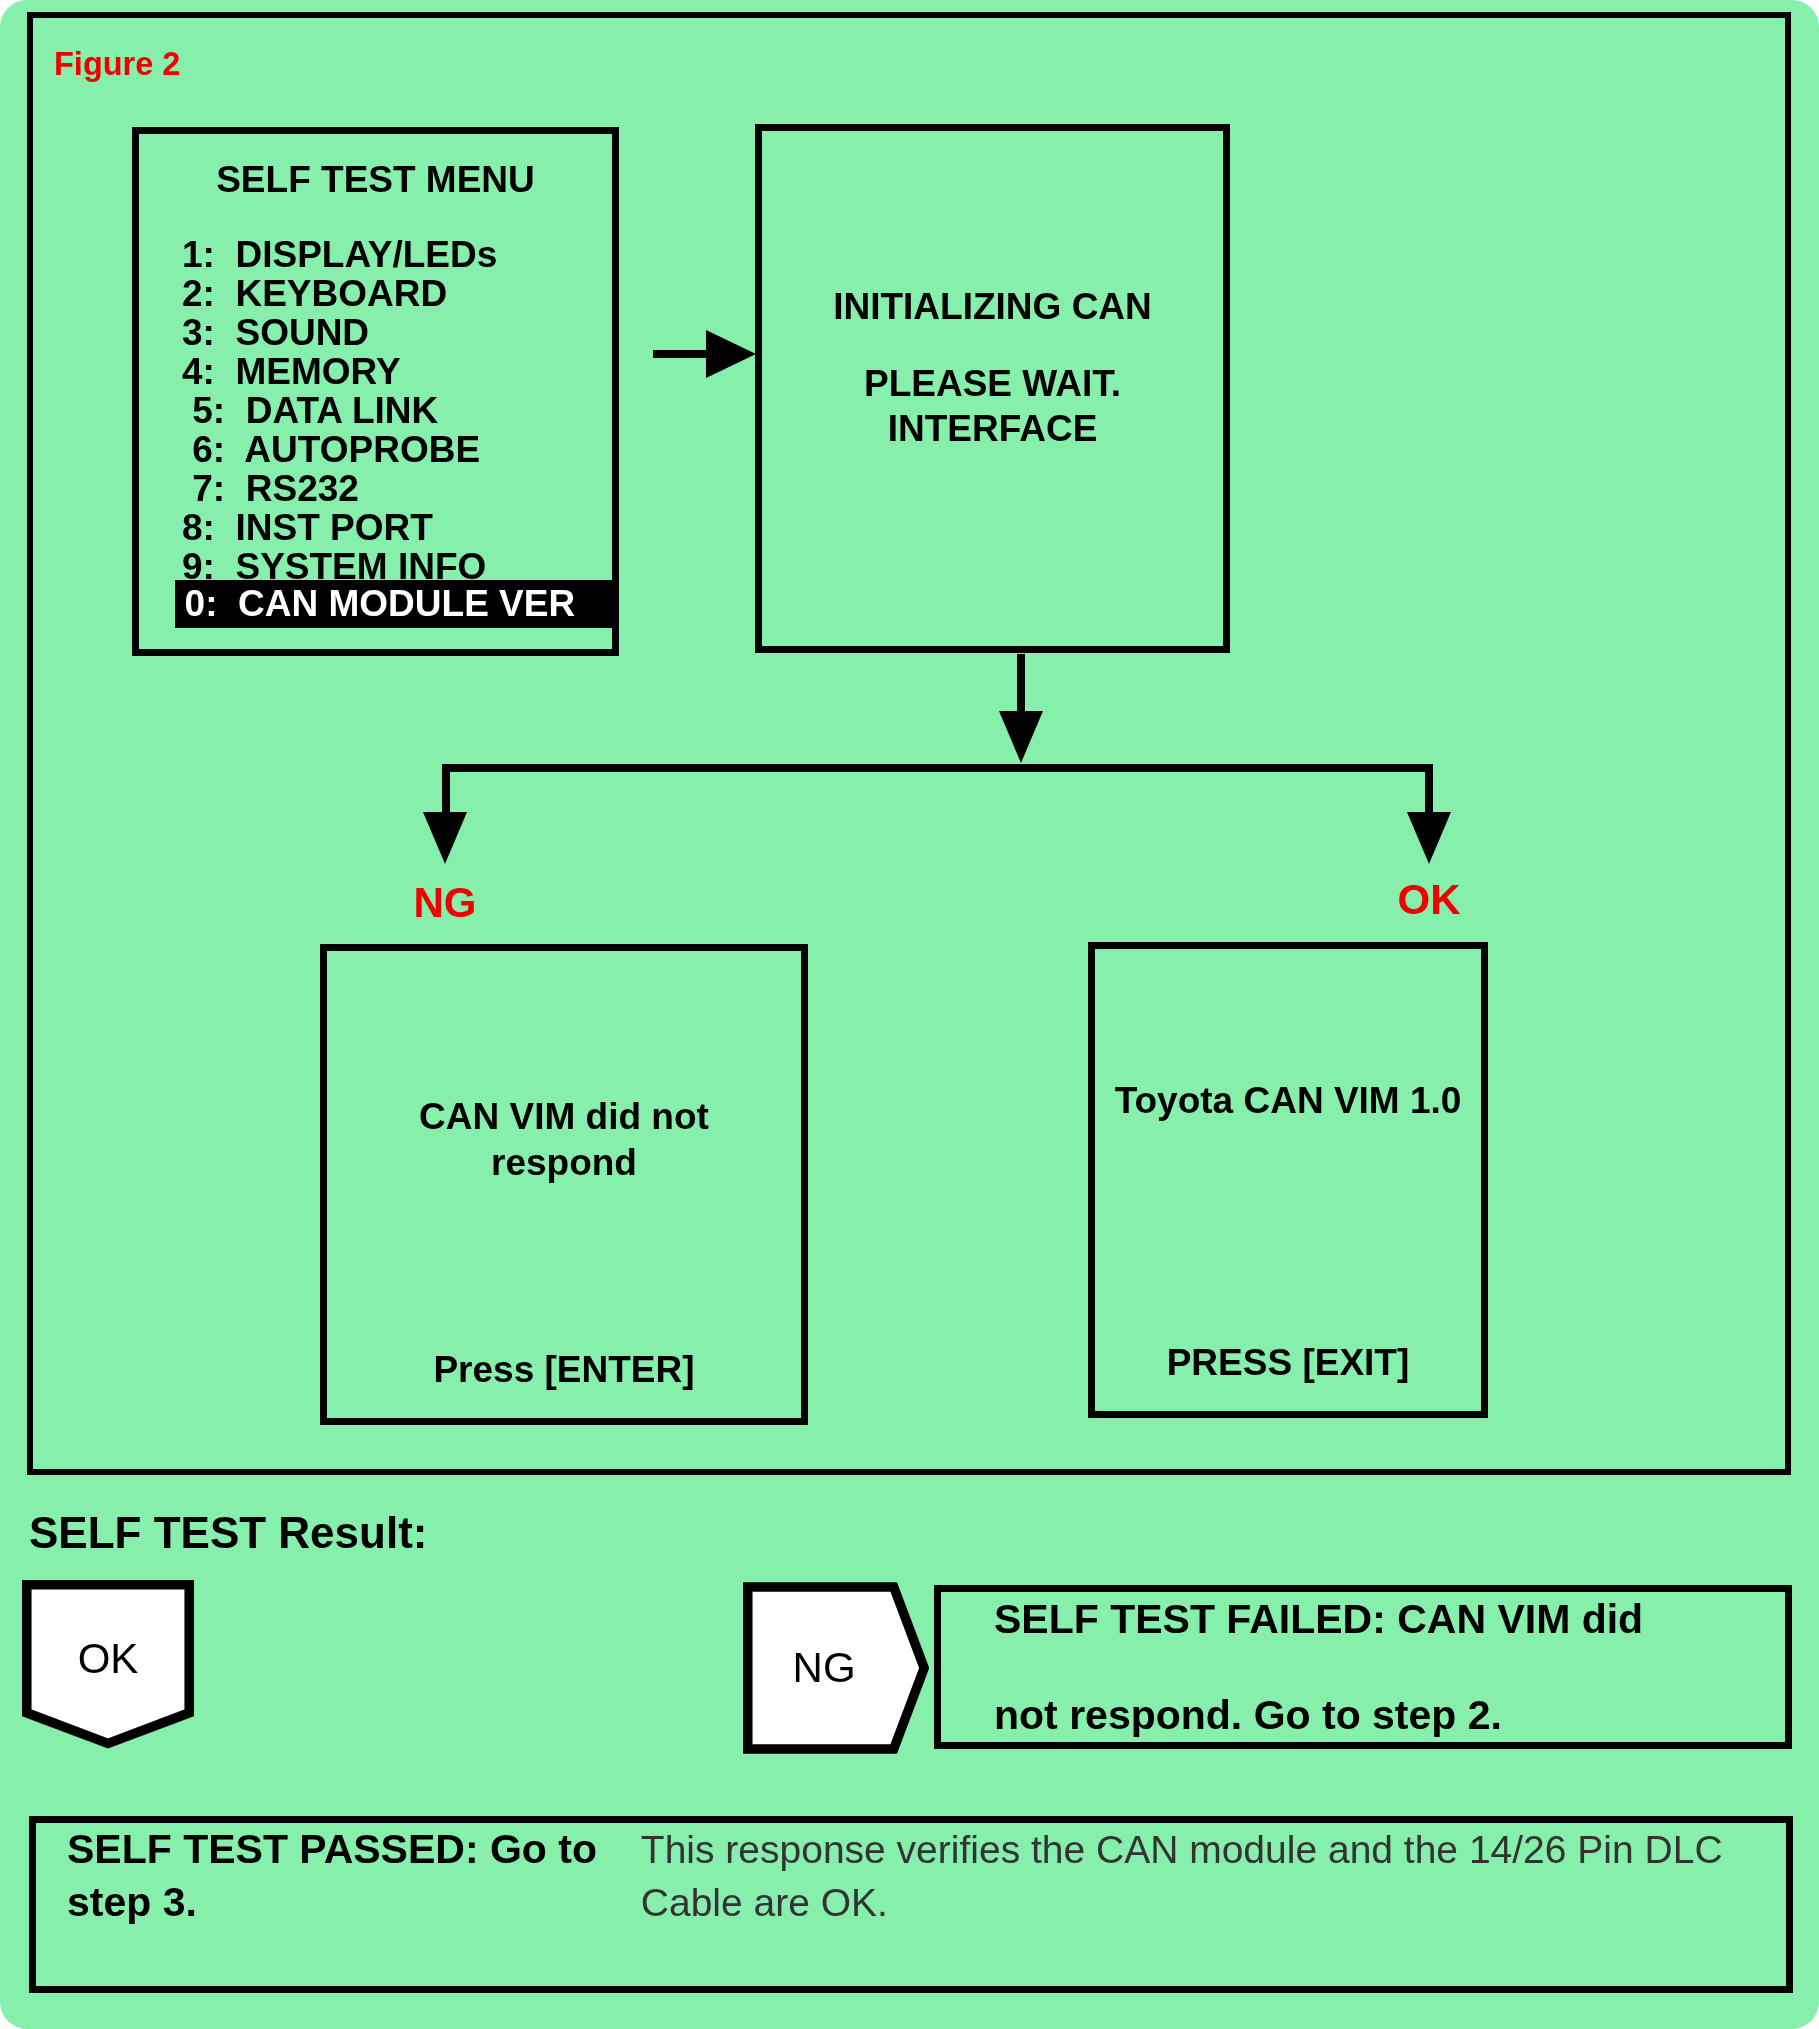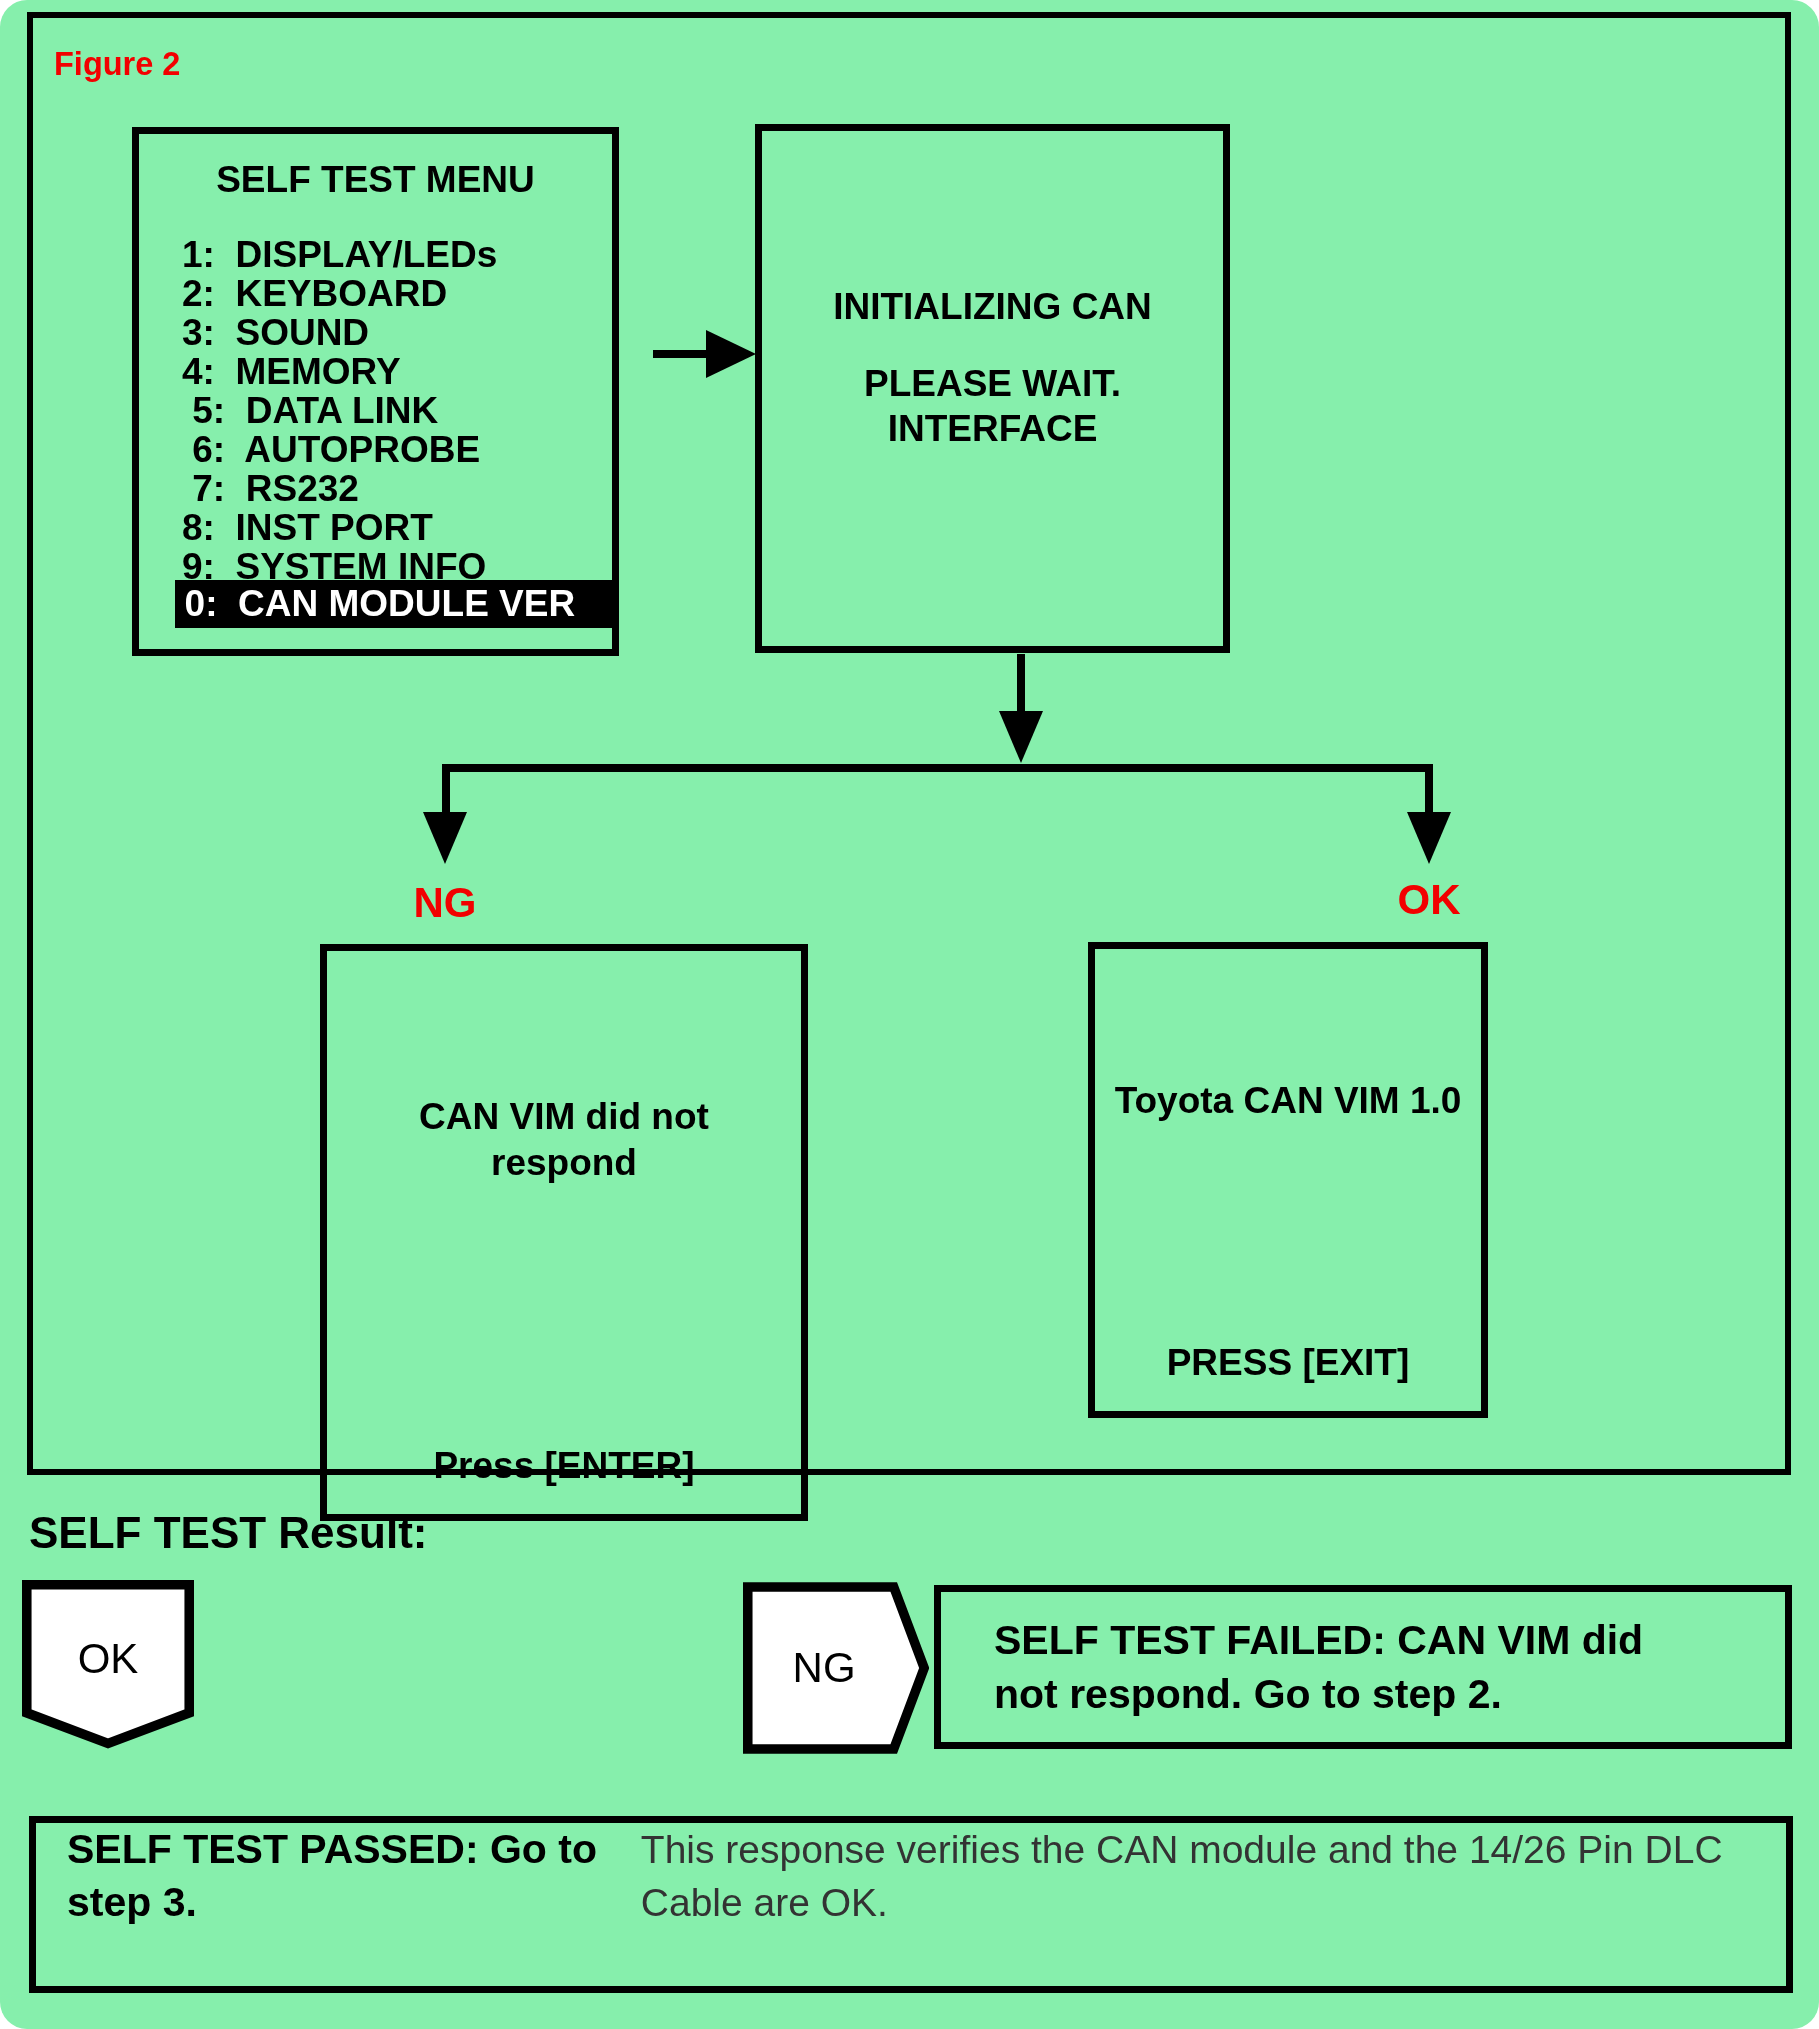--- a/index.html
+++ b/index.html
@@ -34,32 +34,32 @@
   #branch-hline{left:442px;top:764px;width:991px;height:7.6px;}
   #branch-lvline{left:442px;top:764px;width:7.6px;height:52px;}
   #branch-lhead{left:423px;top:812px;width:0;height:0;border-left:22px solid transparent;border-right:22px solid transparent;border-top:52px solid #000;}
   #branch-rvline{left:1425px;top:764px;width:7.6px;height:52px;}
   #branch-rhead{left:1407px;top:812px;width:0;height:0;border-left:22px solid transparent;border-right:22px solid transparent;border-top:52px solid #000;}
   
   .branch-label{font-size:42px;font-weight:bold;transform:translateX(-50%);}
   #ng-label{left:445px;top:879px;}
   #ok-label{left:1429px;top:876px;}
   
-  #ng-box{left:320px;top:944px;width:488px;height:577px;border:7.6px solid #000;}
+  #ng-box{left:320px;top:944px;width:488px;height:481px;border:7.6px solid #000;}
   #ok-box{left:1088px;top:942px;width:400px;height:476px;border:7.6px solid #000;}
   .screen-mid{position:absolute;top:143px;width:100%;text-align:center;font-size:37px;font-weight:bold;line-height:46px;}
   #ok-box .screen-mid{top:129px;}
   .screen-bottom{position:absolute;bottom:27px;width:100%;text-align:center;font-size:37px;font-weight:bold;}
   
   #result-heading{left:29px;top:1508px;font-size:44px;font-weight:bold;}
   #ok-badge{left:22px;top:1580px;}
   #ng-badge{left:743px;top:1582px;}
   .badge-text{font-size:44px;font-weight:400;fill:#000;}
   #failed-box{left:934px;top:1585px;width:858px;height:164px;border:7.6px solid #000;
-    display:flex;flex-direction:column;justify-content:center;padding-left:53px;}
+    display:flex;flex-direction:column;justify-content:space-between;padding-left:53px;}
   .failed-line{font-size:41px;font-weight:bold;line-height:54px;}
   #passed-box{left:29px;top:1816px;width:1764px;height:177px;border:7.6px solid #000;
     display:flex;flex-direction:row;justify-content:center;padding-left:31px;}
   #passed-line1{font-size:41px;font-weight:bold;line-height:53px;}
   #passed-line2{font-size:39px;font-weight:400;line-height:53px;color:#333;}
 </style>
 </head>
 <body>
 
 <div id="stage">

